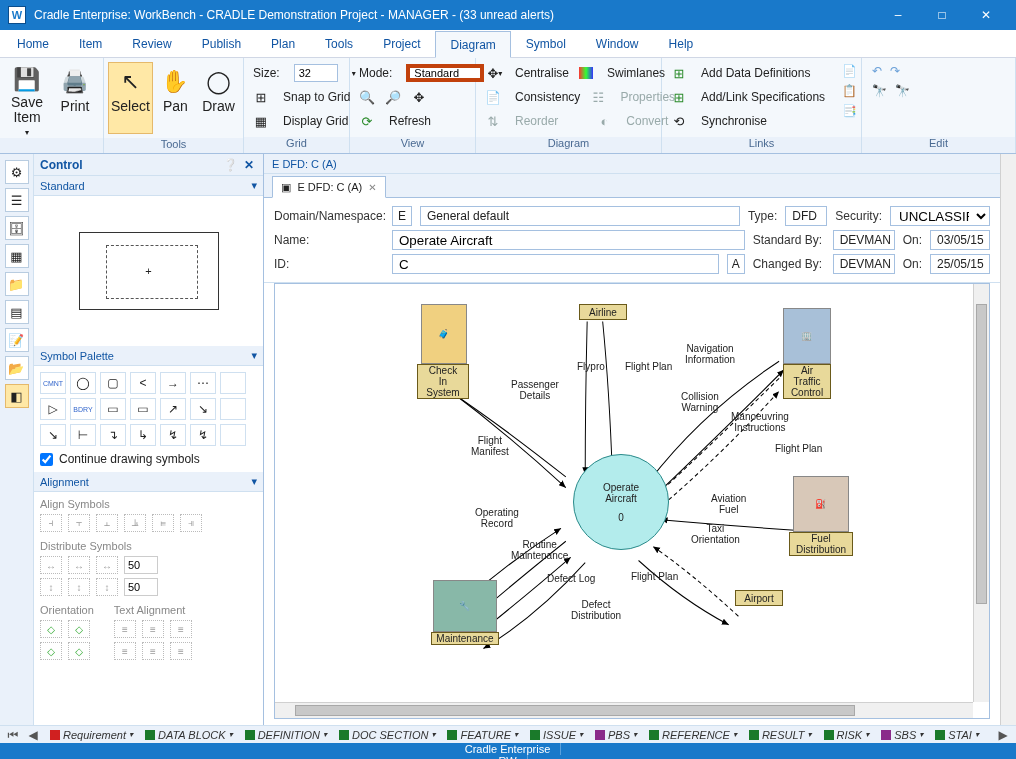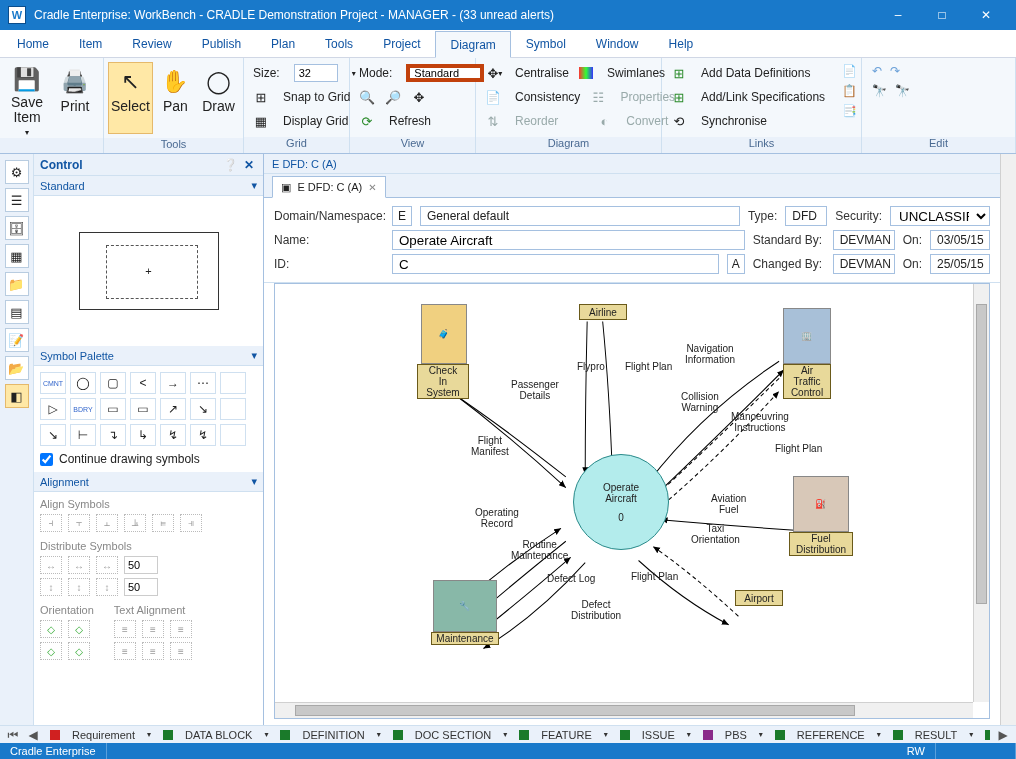--- a/index.html
+++ b/index.html
@@ -85,25 +85,25 @@
 .node-rect { position: absolute; border: 1px solid #6a5a1a; background: #e8d99a; font-size: 10px; text-align: center; display: flex; align-items: center; justify-content: center; padding: 2px; }
 .node-img { position: absolute; border: 1px solid #888; background: #cde; display: flex; align-items: center; justify-content: center; font-size: 9px; text-align: center; color: #445; }
 .node-img-lbl { position: absolute; font-size: 10px; text-align: center; background: #e8d99a; border: 1px solid #6a5a1a; padding: 0 2px; }
 .center-proc { position: absolute; width: 96px; height: 96px; border-radius: 50%; background: #b3ecec; border: 1px solid #2a8a8a; display: flex; flex-direction: column; align-items: center; justify-content: center; font-size: 10px; text-align: center; }
 .flow-lbl { position: absolute; font-size: 10px; color: #222; text-align: center; line-height: 1.05; }
 
 .right-strip { width: 16px; background: #f0f0f0; border-left: 1px solid #d0d0d0; }
 
 
 .viewbar { position: absolute; left: 0; right: 0; bottom: 16px; height: 18px; background: #eaf1fa; border-top: 1px solid #cfe0f0; display: flex; align-items: center; padding: 0 6px; gap: 6px; overflow: hidden; }
-.viewbar .vb { display: flex; align-items: center; gap: 12px; font-size: 11px; color: #333; white-space: nowrap; padding: 0 4px; }
+.viewbar .vb { display: flex; align-items: center; gap: 3px; font-size: 11px; color: #333; white-space: nowrap; padding: 0 4px; font-style: italic; }
 .viewbar .vb .sw { width: 10px; height: 10px; }
 .viewbar .nav { width: 14px; text-align: center; color: #555; }
 
-.statusbar { position: absolute; left: 0; right: 0; bottom: 0; height: 16px; background: #1979ca; color: #fff; display: flex; align-items: center; font-size: 11px; }
+.statusbar { position: absolute; left: 0; right: 0; bottom: 0; height: 16px; background: #1979ca; color: #fff; display: flex; align-items: center; font-size: 11px; flex-direction: column; }
 .statusbar .seg { padding: 0 10px; border-right: 1px solid #5aa0dc; height: 100%; display: flex; align-items: center; }
 .statusbar .flex { flex: 1; }
 
 svg.arrows { position: absolute; left: 0; top: 0; width: 100%; height: 100%; pointer-events: none; }
 </style>
 </head>
 <body>
 
 <div class="titlebar">
   <div class="app-icon">W</div>

